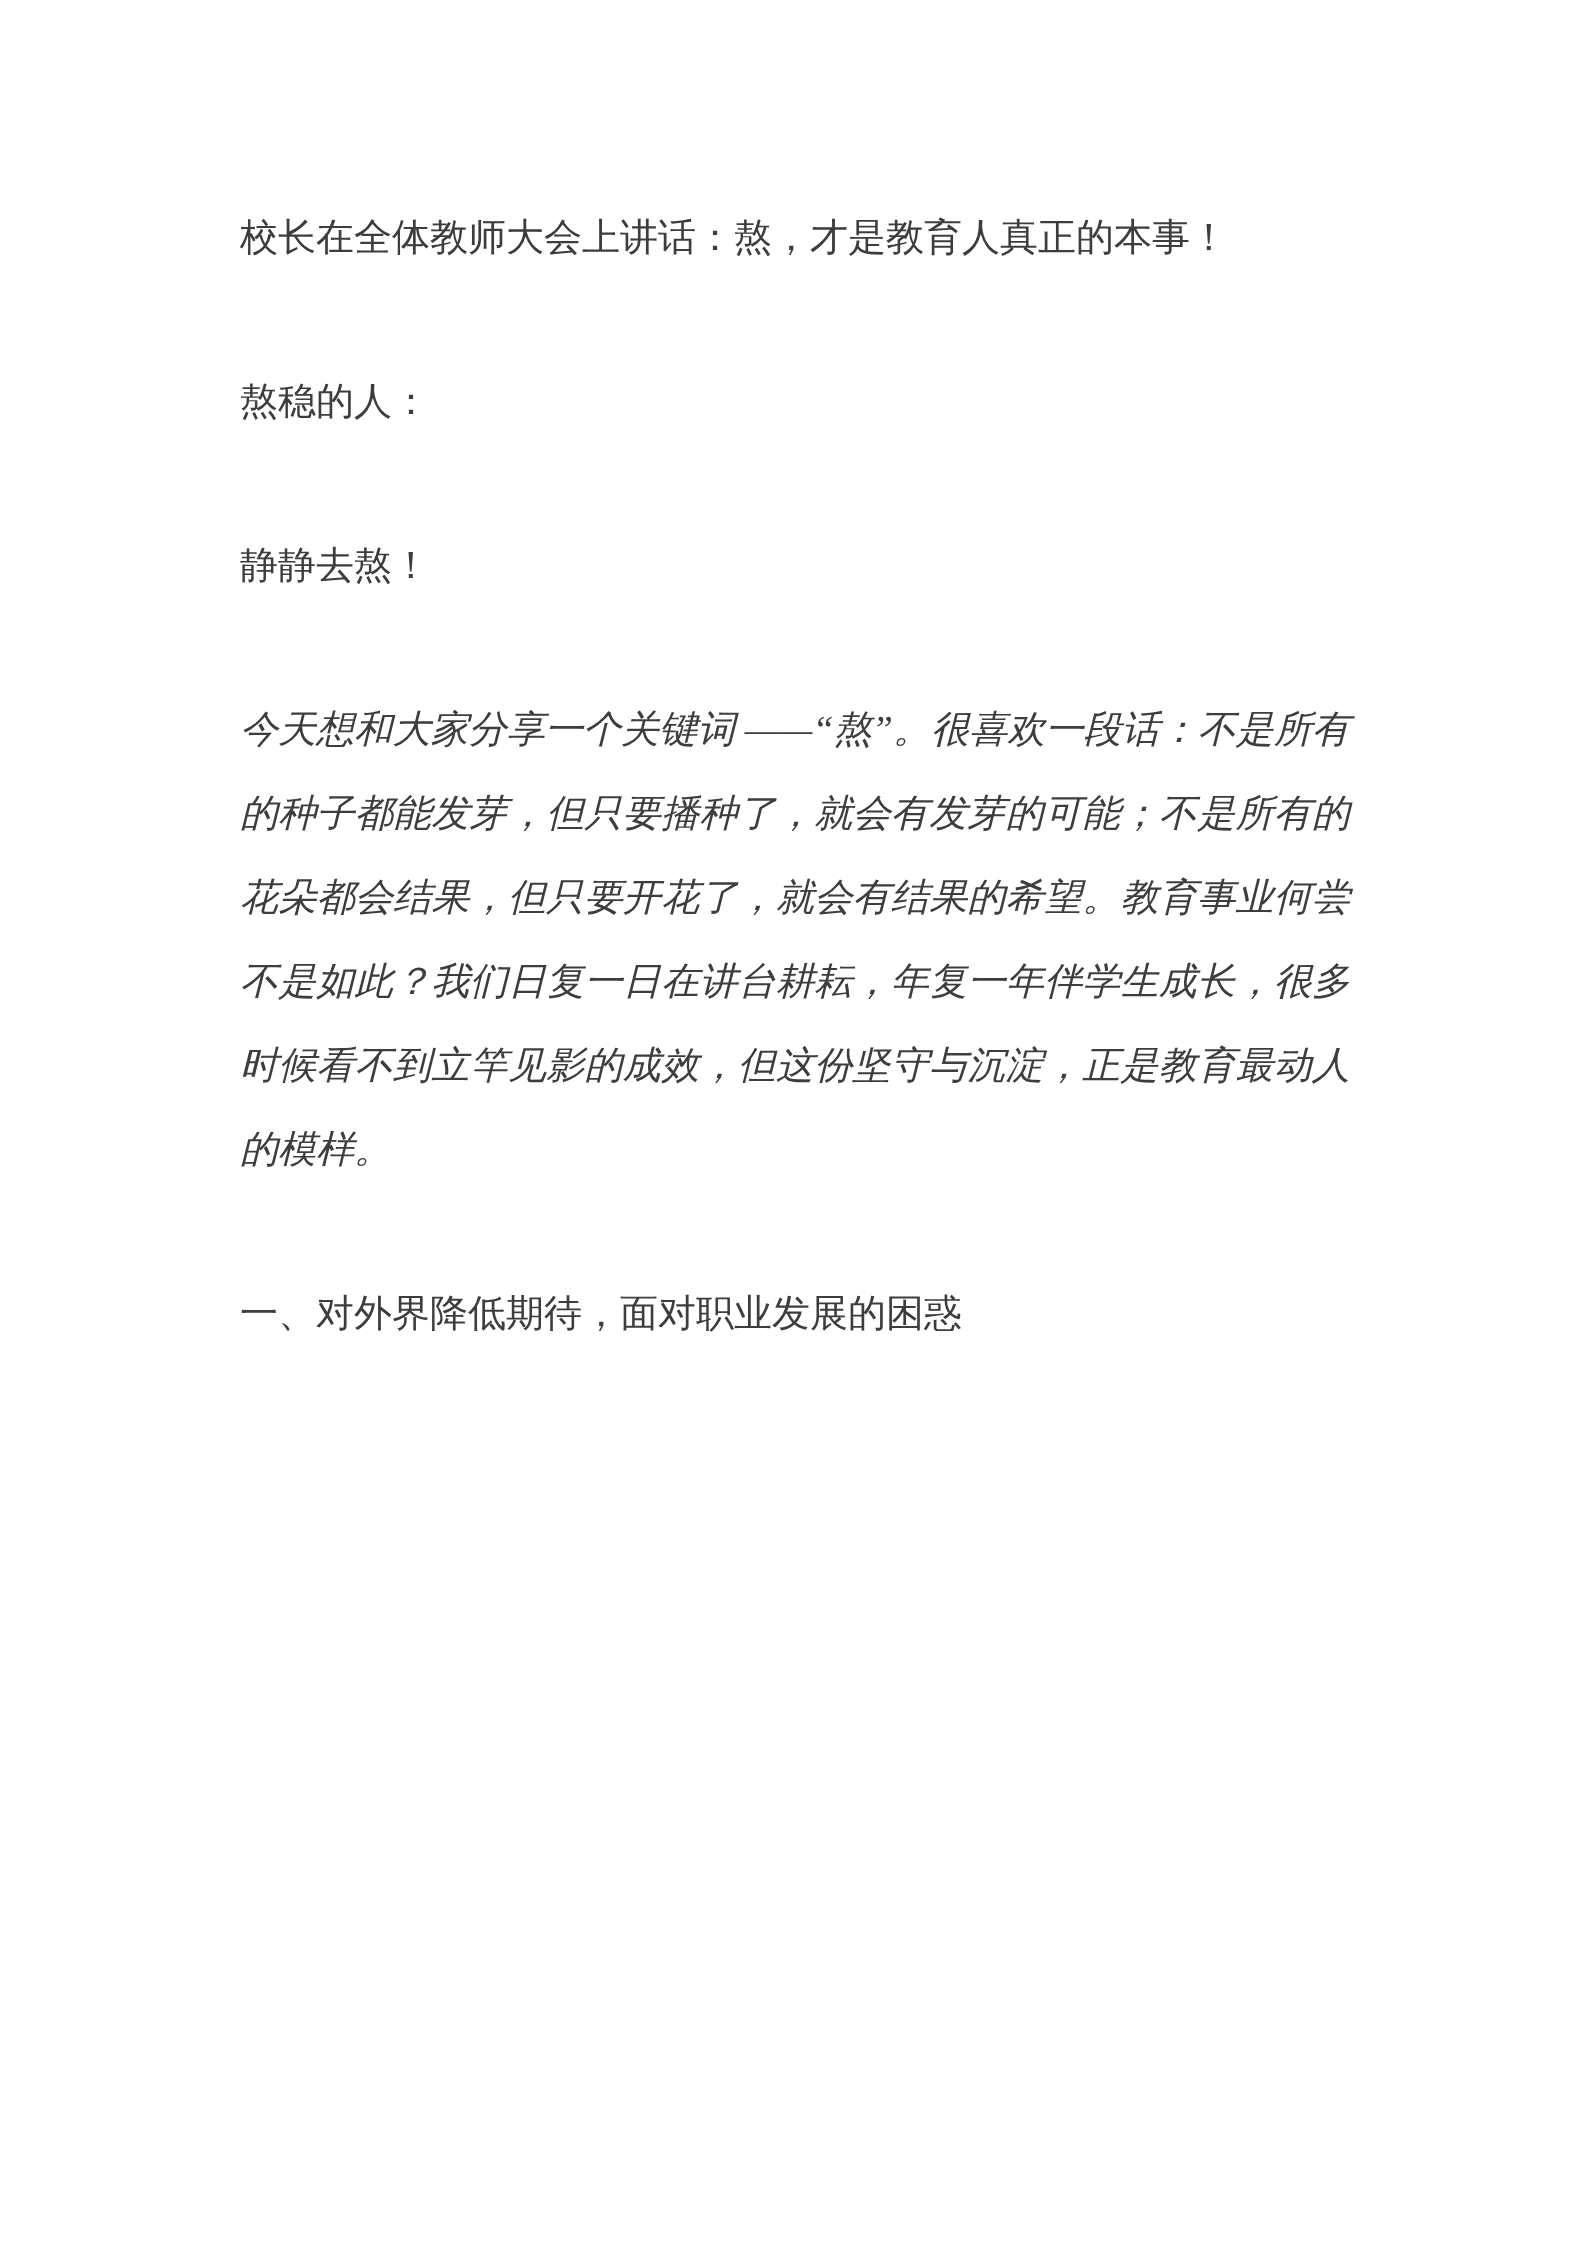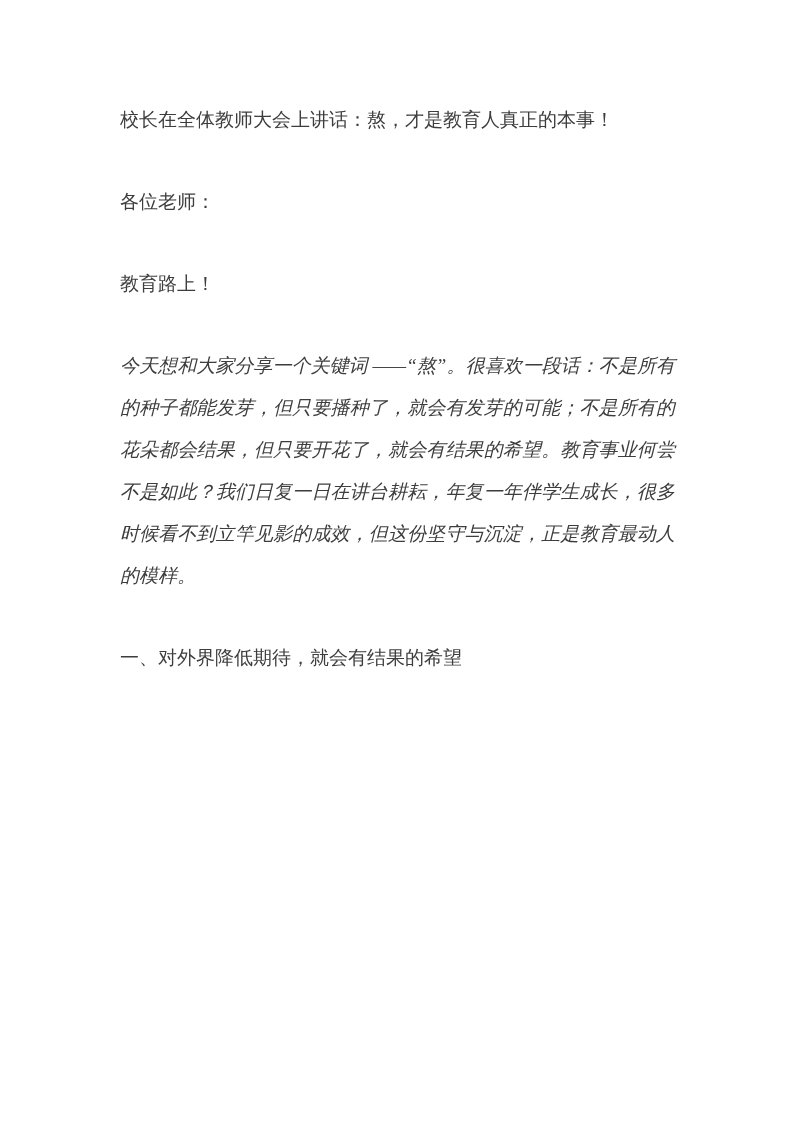--- a/index.html
+++ b/index.html
@@ -32,21 +32,21 @@
     text-justify: inter-ideograph;
     font-style: italic;
   }
 </style>
 </head>
 <body>
 
 <div class="page">
   <div class="doc-block">校长在全体教师大会上讲话：熬，才是教育人真正的本事！</div>
 
-  <div class="doc-block">各位老师：</div>
+  <div class="doc-block">熬稳的人：</div>
 
-  <div class="doc-block">教育路上！</div>
+  <div class="doc-block">静静去熬！</div>
 
   <div class="doc-block doc-para">今天想和大家分享一个关键词 ——“熬”。很喜欢一段话：不是所有的种子都能发芽，但只要播种了，就会有发芽的可能；不是所有的花朵都会结果，但只要开花了，就会有结果的希望。教育事业何尝不是如此？我们日复一日在讲台耕耘，年复一年伴学生成长，很多时候看不到立竿见影的成效，但这份坚守与沉淀，正是教育最动人的模样。</div>
 
 
-  <div class="doc-block">一、对外界降低期待，就会有结果的希望</div>
+  <div class="doc-block">一、对外界降低期待，面对职业发展的困惑</div>
 </div>
 
 </body></html>

